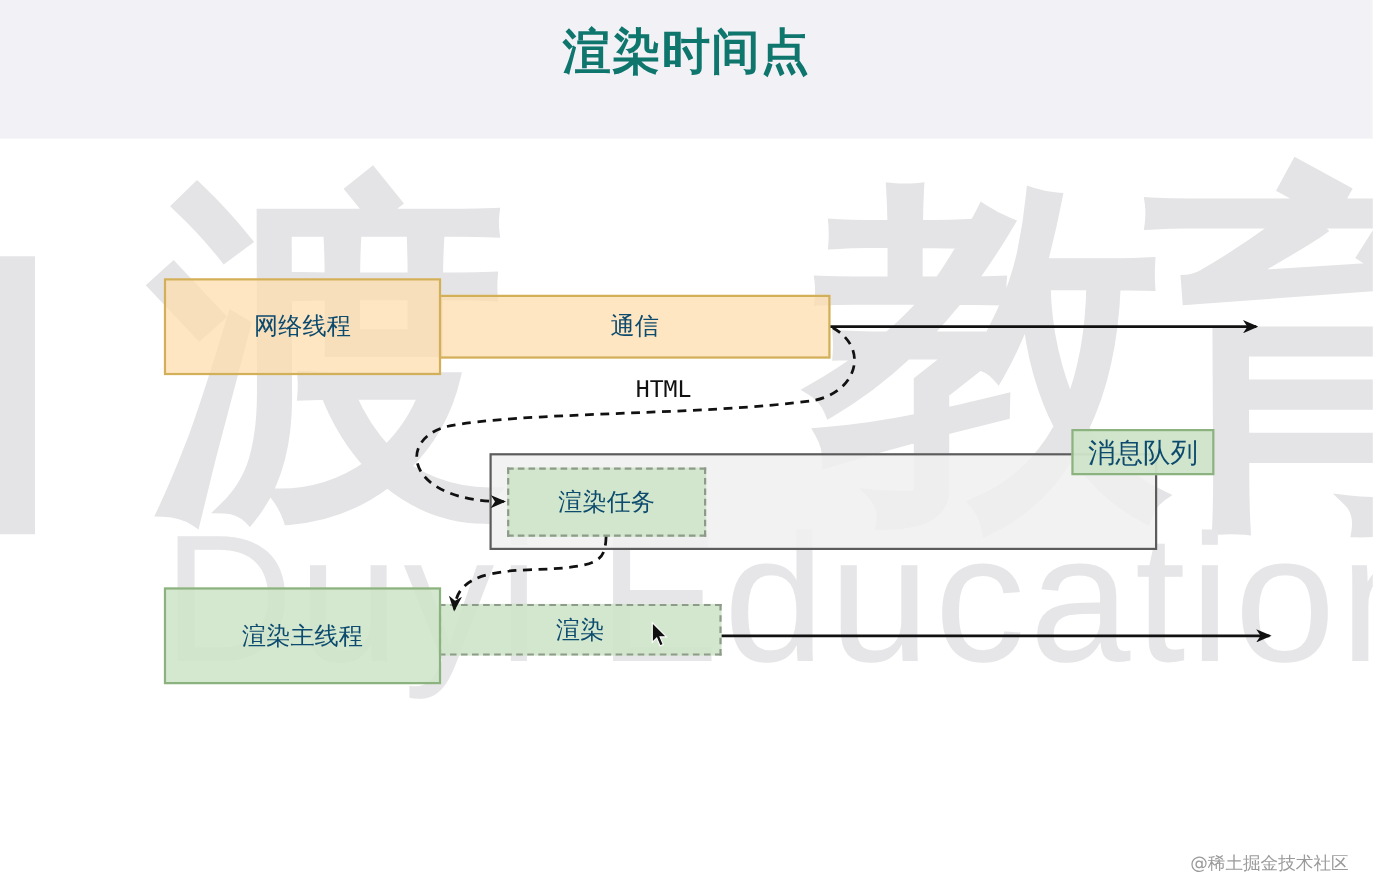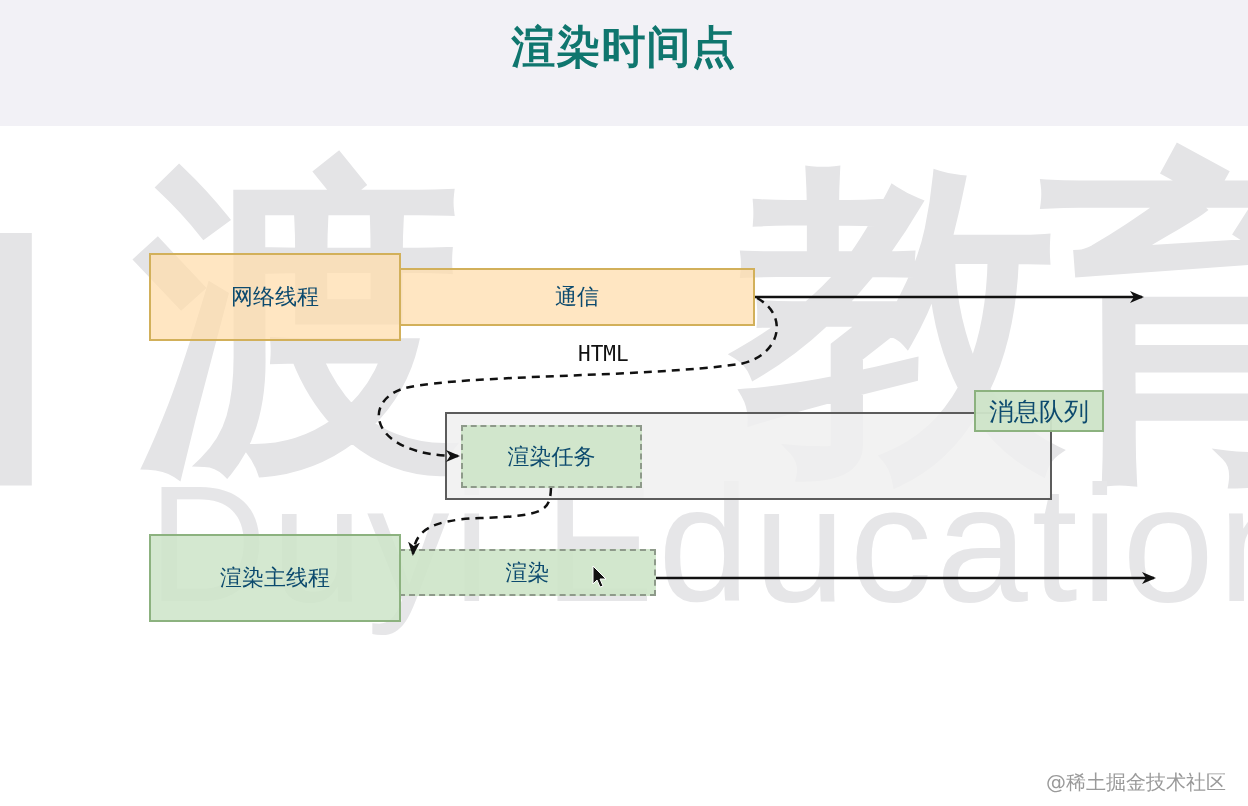--- a/index.html
+++ b/index.html
@@ -48,21 +48,21 @@
     }
     .queue-label {
       background: rgba(205, 228, 200, 0.95); border: 2px solid #8cb27f;
       font-size: 25px;
     }
     .html-label {
       position: absolute; font-family: "DejaVu Sans Mono", monospace;
       font-size: 21px; color: #111; margin-left: 12px;
     }
     .footer {
-      position: absolute; right: 22px; bottom: 10px; font-size: 20px; color: #9a9a9a;
+      position: absolute; right: 22px; bottom: 10px; font-size: 16px; color: #9a9a9a;
     }
     svg.overlay { position: absolute; left: 0; top: 0; }
   </style>
 </head>
 <body>
 
 <div class="header">
   <div class="title">渲染时间点</div>
 </div>
 

